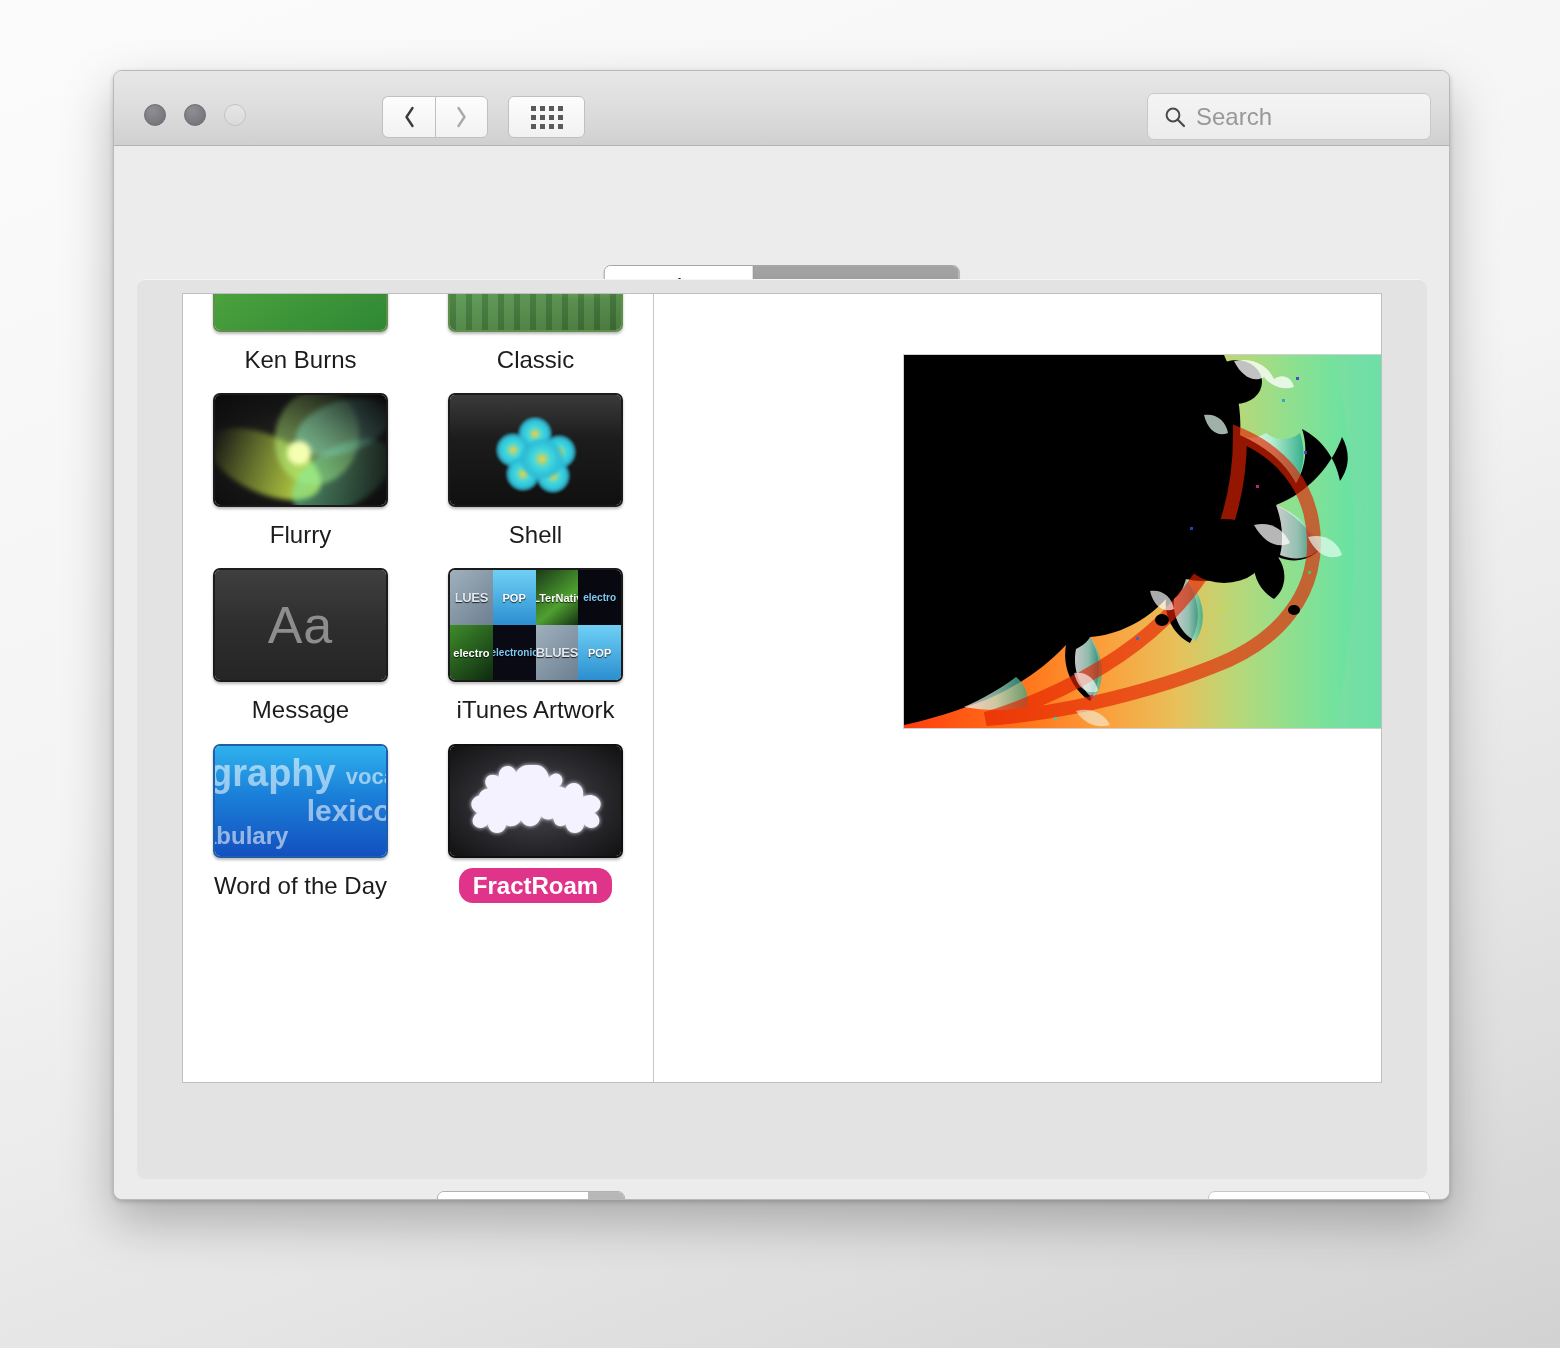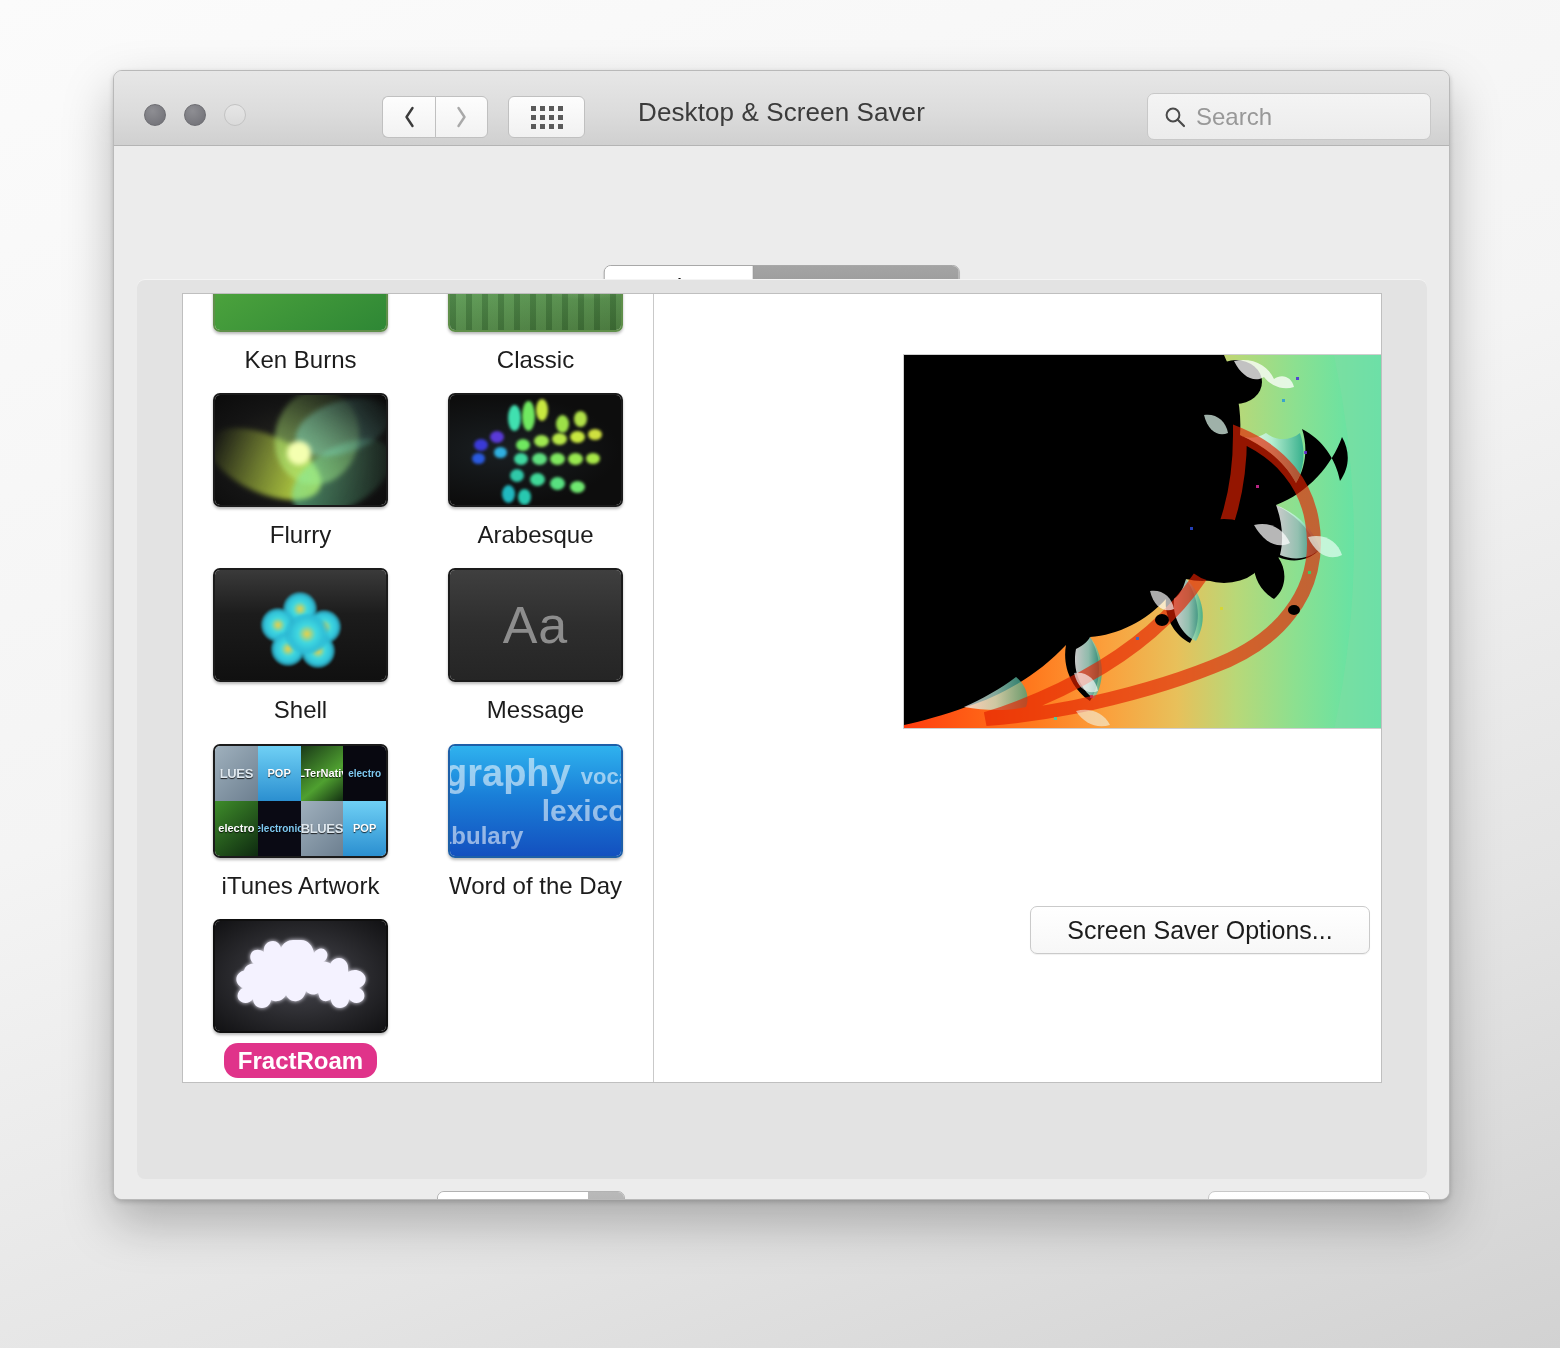--- a/index.html
+++ b/index.html
@@ -334,21 +334,20 @@
           <i></i>
           <i></i>
           <i></i>
         <i></i>
           <i></i>
           <i></i>
           <i></i>
       </span>
     </div>
 
-    <div class="win-title">Desktop &amp; Screen Saver</div>
 
     <div class="searchbox">
       <svg viewBox="0 0 22 22">
         <circle cx="9" cy="9" r="6.4" fill="none" stroke="#4a4a4a" stroke-width="2"></circle>
         <path d="M13.8 13.8 L20 20" stroke="#4a4a4a" stroke-width="2.2" stroke-linecap="round"></path>
       </svg>
       <span class="ph">Search</span>
     </div>
   </div>
 
@@ -388,52 +387,20 @@
                   <i class="f1"></i>
                     <i class="f2"></i>
                     <i class="f3"></i>
                     <i class="f4"></i>
                     <i class="f5"></i>
                 </div>
               </div>
               <div class="caption">Flurry</div>
             </div>
 
-            <div class="cell">
-              <div class="thumb">
-                <div class="art-arabesque">
-                  <i style="left:24px;top:44px;width:14px;height:12px;background:#3a3ad8;"></i>
-                  <i style="left:40px;top:36px;width:14px;height:12px;background:#5a3ad8;"></i>
-                  <i style="left:22px;top:58px;width:13px;height:11px;background:#2a5ae0;"></i>
-                  <i style="left:44px;top:52px;width:13px;height:11px;background:#30b0e0;"></i>
-                  <i style="left:58px;top:10px;width:13px;height:26px;background:#40e0b0;"></i>
-                  <i style="left:72px;top:6px;width:13px;height:30px;background:#70e860;"></i>
-                  <i style="left:86px;top:4px;width:12px;height:22px;background:#c8e840;"></i>
-                  <i style="left:66px;top:44px;width:14px;height:12px;background:#70e860;"></i>
-                  <i style="left:84px;top:40px;width:15px;height:12px;background:#a0e850;"></i>
-                  <i style="left:102px;top:38px;width:15px;height:12px;background:#b8e848;"></i>
-                  <i style="left:120px;top:36px;width:15px;height:12px;background:#c8e840;"></i>
-                  <i style="left:138px;top:34px;width:14px;height:11px;background:#d0e040;"></i>
-                  <i style="left:64px;top:58px;width:14px;height:12px;background:#40d8a0;"></i>
-                  <i style="left:82px;top:58px;width:15px;height:12px;background:#60e080;"></i>
-                  <i style="left:100px;top:58px;width:15px;height:12px;background:#80e860;"></i>
-                  <i style="left:118px;top:58px;width:15px;height:12px;background:#98e850;"></i>
-                  <i style="left:136px;top:58px;width:14px;height:11px;background:#a8e848;"></i>
-                  <i style="left:60px;top:74px;width:14px;height:13px;background:#30c8a8;"></i>
-                  <i style="left:80px;top:78px;width:15px;height:13px;background:#40d898;"></i>
-                  <i style="left:100px;top:82px;width:15px;height:13px;background:#58e080;"></i>
-                  <i style="left:120px;top:86px;width:15px;height:12px;background:#70e870;"></i>
-                  <i style="left:52px;top:90px;width:13px;height:18px;background:#20b8c0;"></i>
-                  <i style="left:68px;top:94px;width:13px;height:16px;background:#28c8b0;"></i>
-                  <i style="left:106px;top:20px;width:13px;height:18px;background:#9ce048;"></i>
-                  <i style="left:124px;top:16px;width:13px;height:16px;background:#b0e048;"></i>
-                </div>
-              </div>
-              <div class="caption">Arabesque</div>
-            </div>
 
             <div class="cell">
               <div class="thumb">
                 <div class="art-shell">
                   <i style="left:68px;top:22px;"></i>
                   <i style="left:46px;top:38px;"></i>
                   <i style="left:92px;top:40px;"></i>
                   <i style="left:56px;top:62px;"></i>
                   <i style="left:86px;top:64px;"></i>
                   <i style="left:70px;top:44px;width:44px;height:40px;"></i>
@@ -619,21 +586,20 @@
                 <rect x="286" y="172" width="3" height="3" fill="#2b4bd8"></rect>
                 <rect x="404" y="216" width="3" height="3" fill="#2bd86b"></rect>
                 <rect x="316" y="252" width="3" height="3" fill="#d8d82b"></rect>
                 <rect x="232" y="282" width="3" height="3" fill="#2b6bd8"></rect>
                 <rect x="186" y="340" width="3" height="3" fill="#d82b4b"></rect>
                 <rect x="150" y="362" width="3" height="3" fill="#2bd8b8"></rect>
               </g>
             </svg>
           </div>
 
-          <div class="ssopt-btn">Screen Saver Options...</div>
         </div>
       </div>
     </div>
 
     <div class="footer">
 
       <div class="stepper-wrap">
         <div class="stepper-val">10 Minutes</div>
         <div class="stepper-btns">
           

